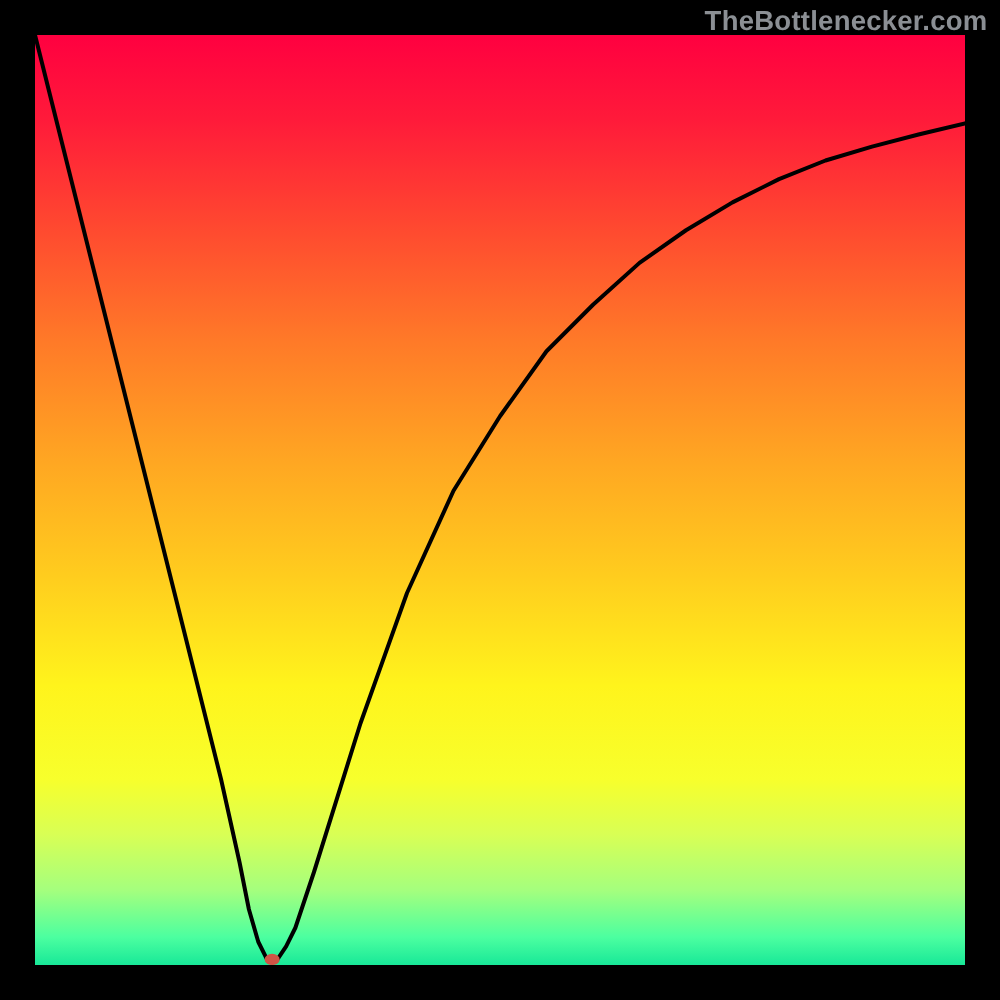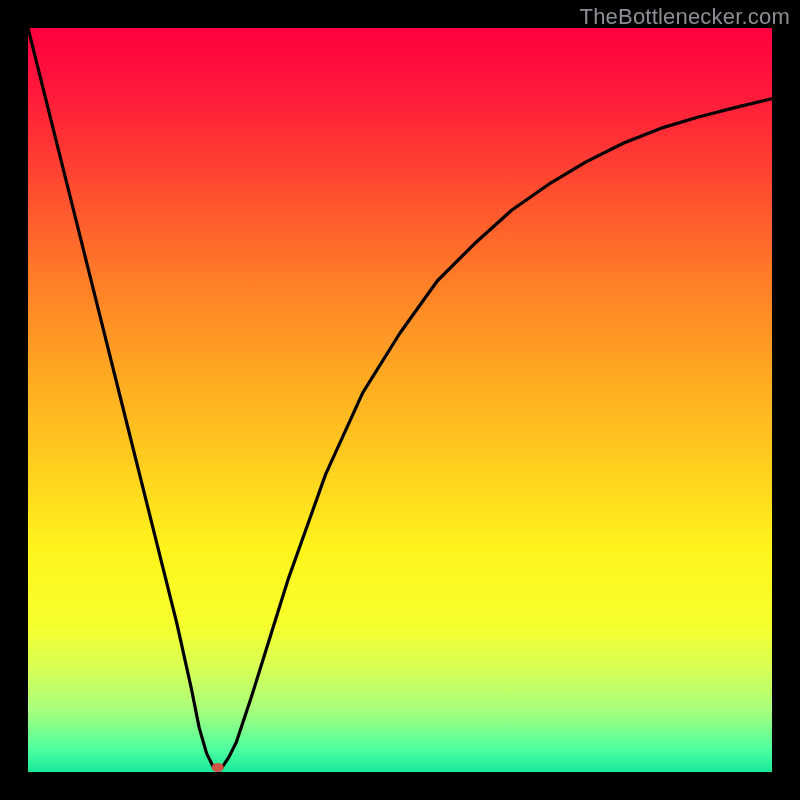--- a/index.html
+++ b/index.html
@@ -26,21 +26,21 @@
     width: 744px;
     height: 744px;
   }
   .attribution {
     position: absolute;
     top: 4px;
     right: 10px;
     color: #8b8f94;
     font-size: 22px;
     letter-spacing: 0.2px;
-    font-weight: 400;
+    font-weight: 700;
   }
 </style>
 </head>
 <body>
 
 <div class="frame">
   <svg class="plot" viewBox="0 0 744 744">
     <defs>
       <linearGradient id="bg-grad" x1="0" y1="0" x2="0" y2="1">
           <stop offset="0%" stop-color="#ff0040"></stop>

